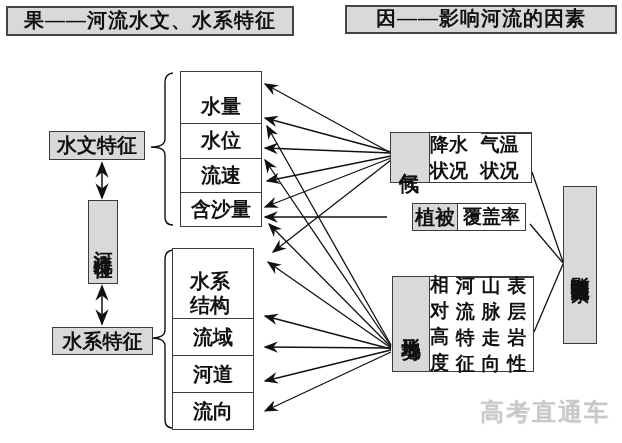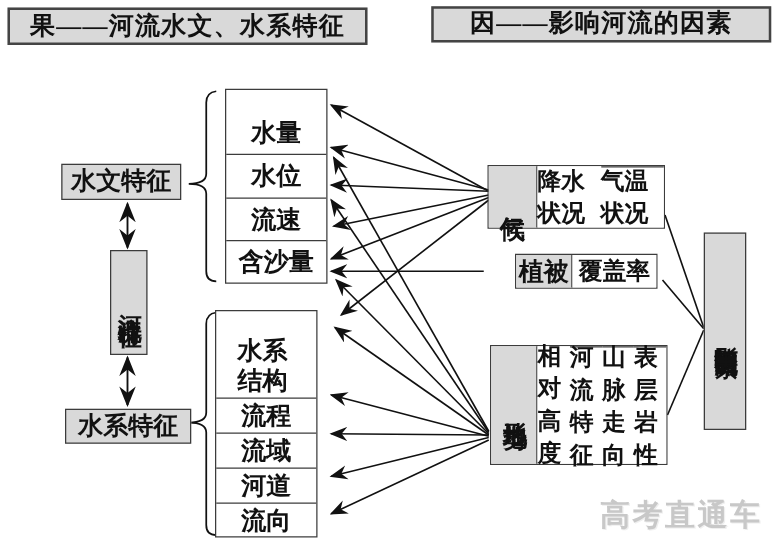--- a/index.html
+++ b/index.html
@@ -123,23 +123,20 @@
   <div class="row">
       <span>含沙量</span>
     </div>
 </div>
 
 <div class="stack" style="left:172px;top:248px;width:82px;height:182px;">
   <div class="row" style="flex:none;height:51px;">
       <span class="wrap2">水系结构</span>
     </div>
   <div class="row">
-      <span>流程</span>
-    </div>
-  <div class="row">
       <span>流域</span>
     </div>
   <div class="row">
       <span>河道</span>
     </div>
   <div class="row">
       <span>流向</span>
     </div>
 </div>
 

